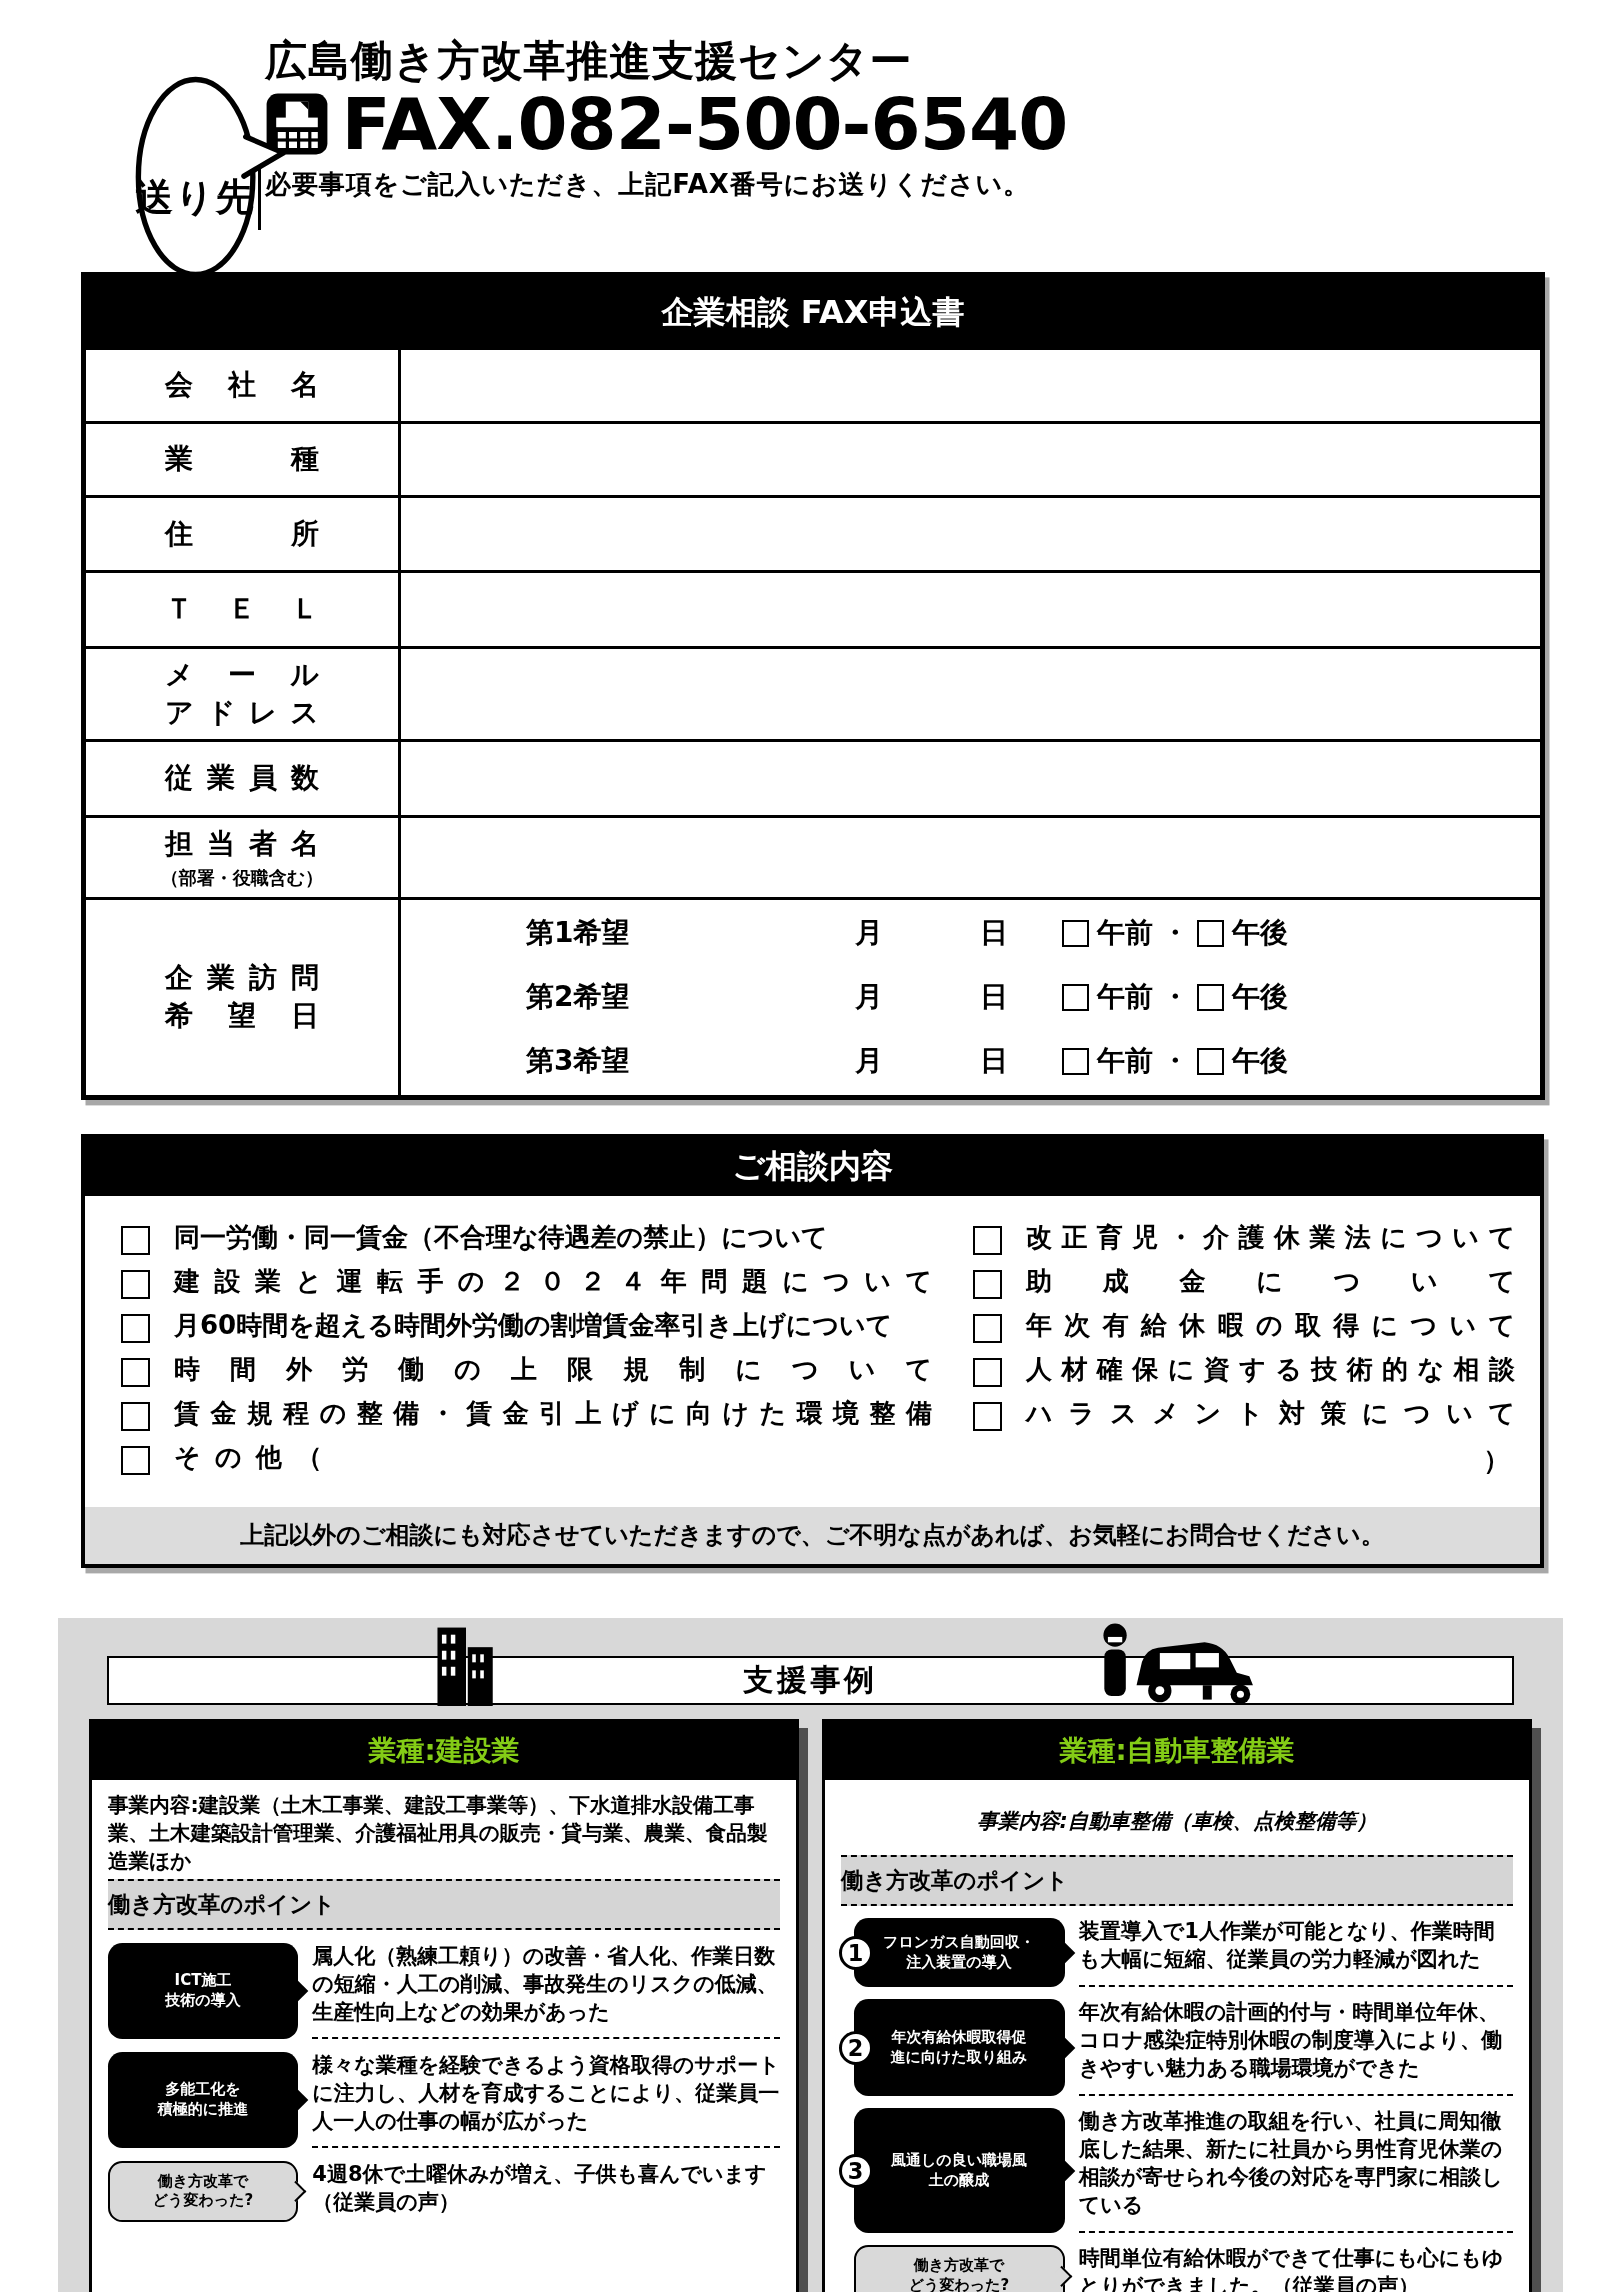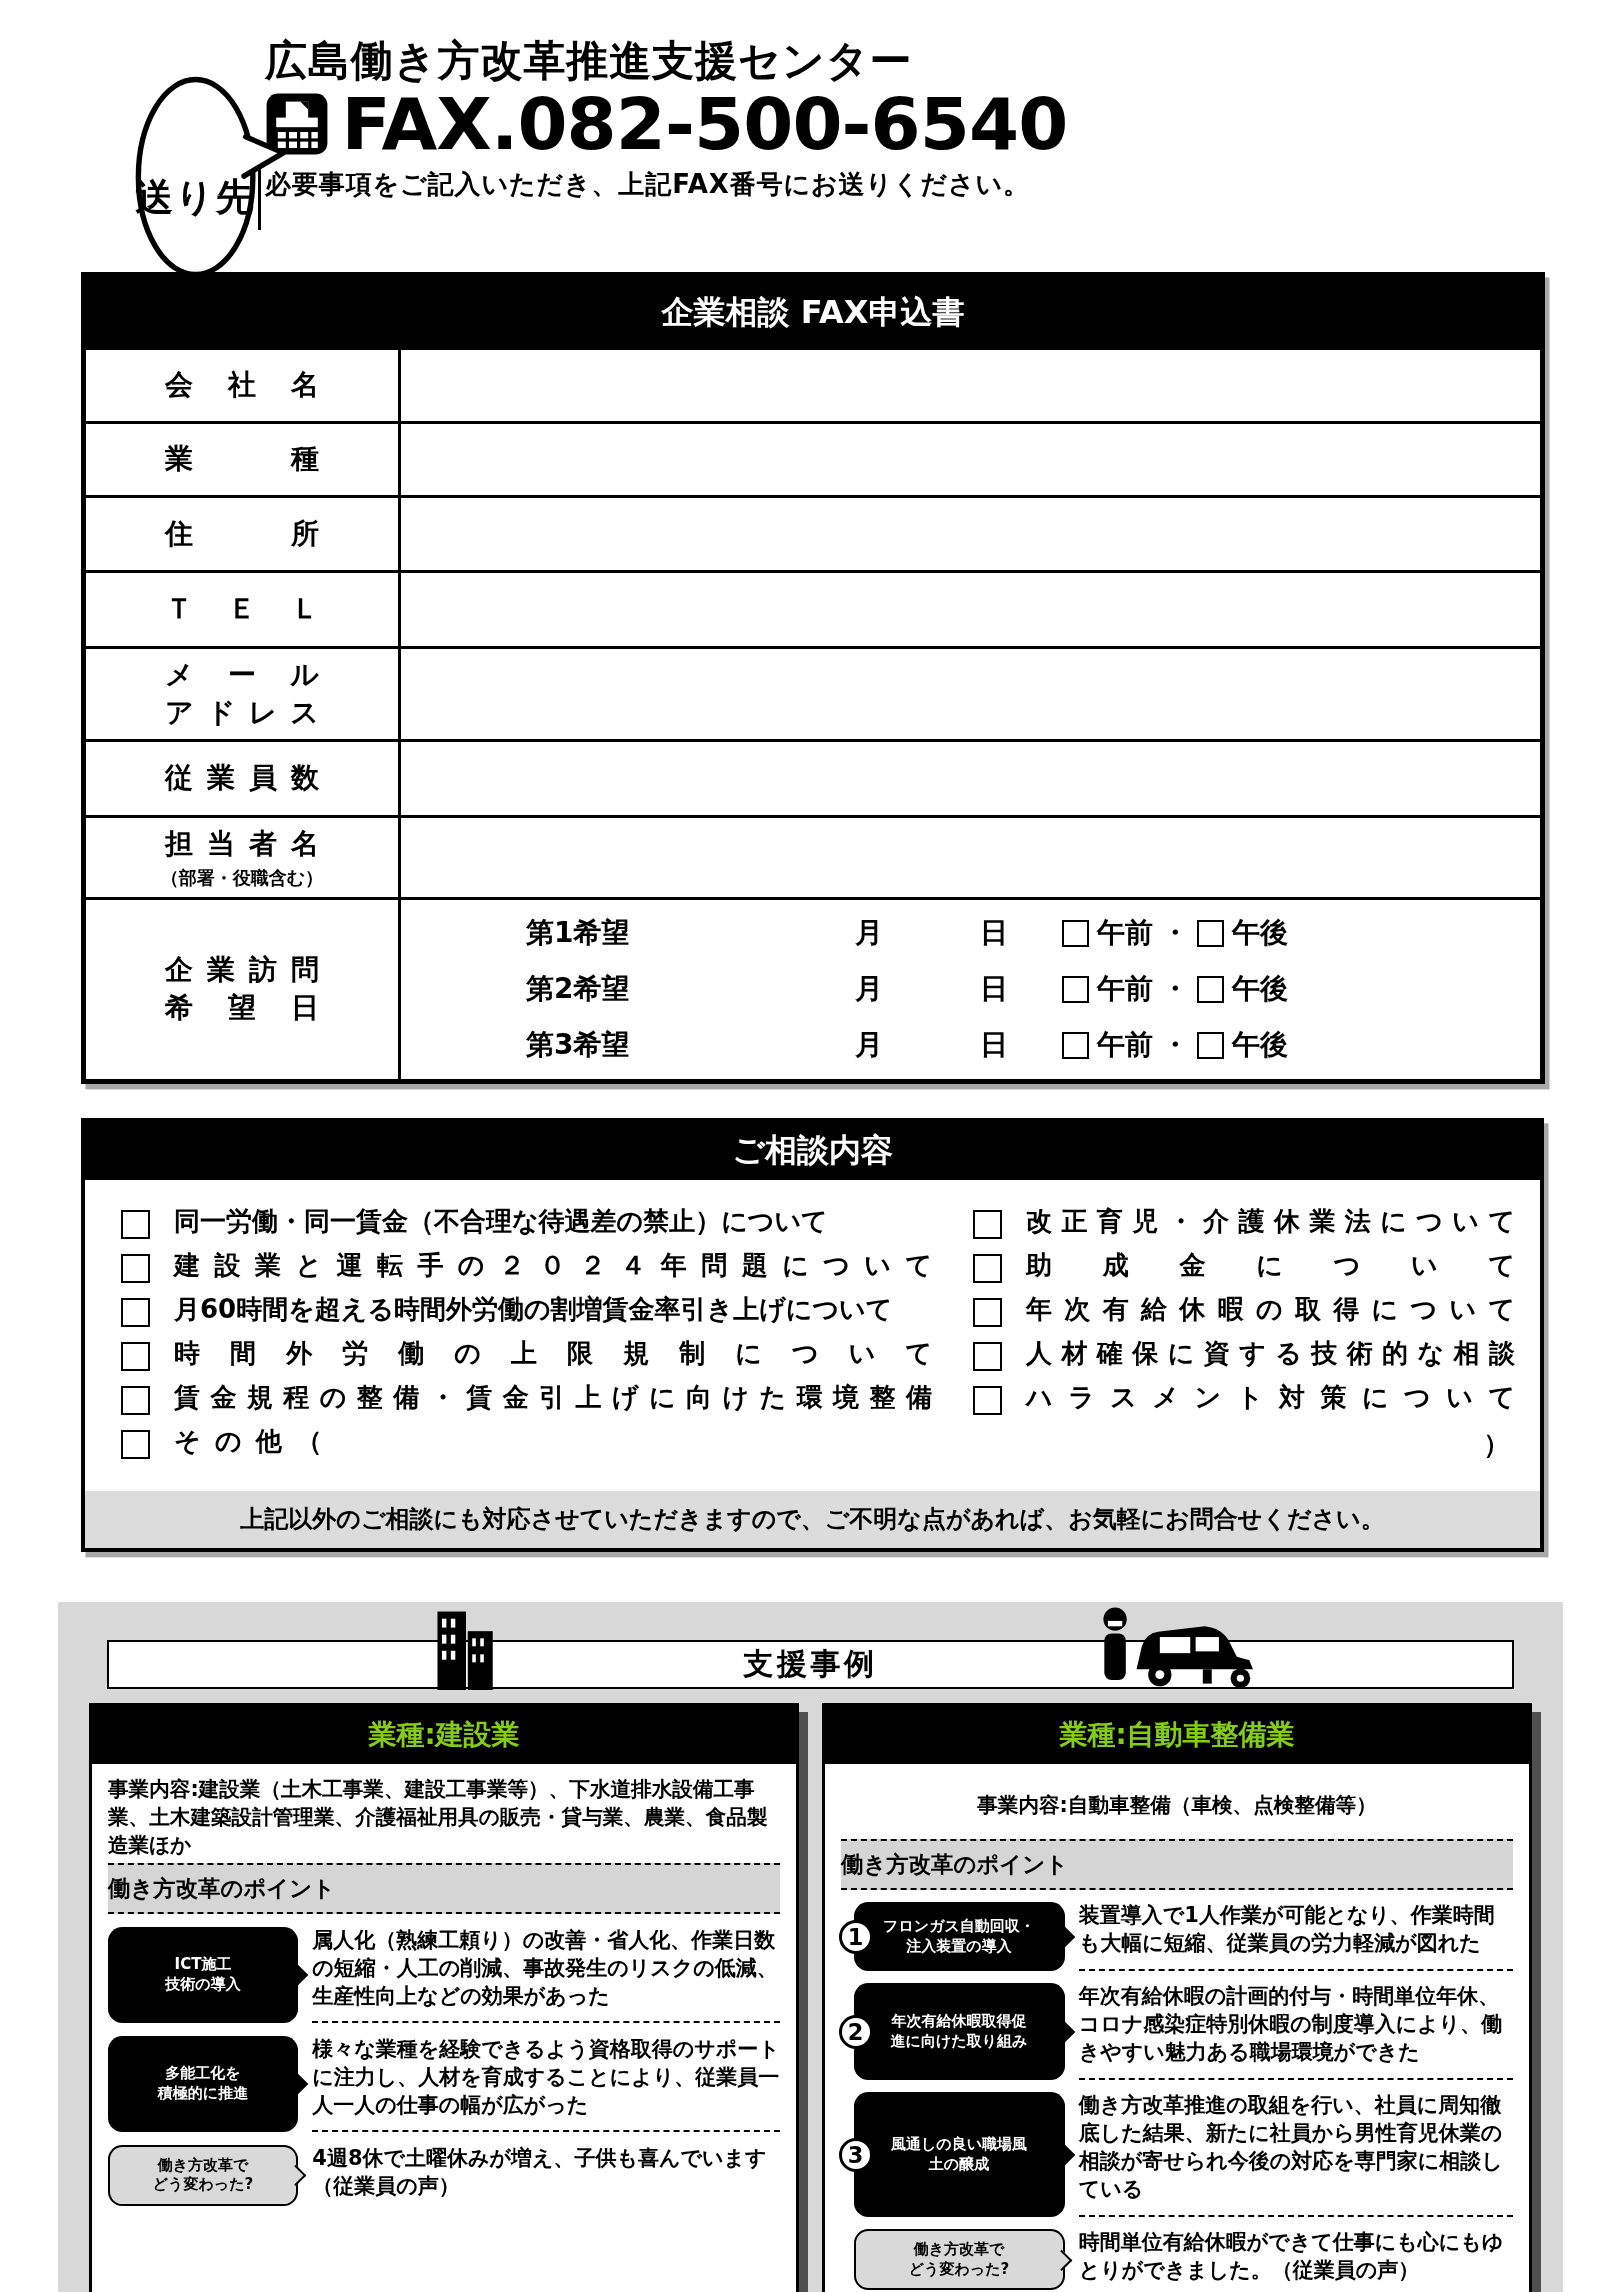--- a/index.html
+++ b/index.html
@@ -23,21 +23,21 @@
   .form-table{width:1454px;margin:30px 0 0 81px;border:5.4px solid #000;box-shadow:4.5px 5.4px 0 #a8a8a8;background:#fff;}
   .form-title{background:#000;color:#fff;text-align:center;font-size:32px;font-weight:bold;padding:14.3px 0;}
   .frow{display:grid;grid-template-columns:315px 1fr;border-top:3.6px solid #000;}
   .frow.first{border-top:none;}
   .lbl{border-right:3.6px solid #000;display:flex;flex-direction:column;align-items:center;justify-content:center;
     font-weight:bold;font-size:28px;padding:7.2px 0;}
   .spread{width:154px;text-align:justify;text-align-last:justify;}
   .lbl .note{font-size:18px;font-weight:bold;margin-top:2.7px;text-align:center;}
   .val{min-height:71px;}
   .val.h88{min-height:72px;} .val.h90{min-height:73px;} .val.h92{min-height:75px;}
-  .visit-val{display:flex;flex-direction:column;justify-content:center;gap:18px;padding:14.3px 0;}
+  .visit-val{display:flex;flex-direction:column;justify-content:center;gap:26px;padding:14.3px 0;}
   .visit-line{display:flex;align-items:center;font-size:28px;font-weight:bold;}
   .visit-line .rank{margin-left:125px;width:139px;}
   .visit-line .month{margin-left:190px;}
   .visit-line .day{margin-left:97px;}
   .ampm{margin-left:54px;display:flex;align-items:center;gap:8px;}
   .cb{display:inline-block;width:27px;height:27px;border:2.7px solid #000;background:#fff;box-sizing:border-box;}
   
   .consult{width:1455px;margin:34px 0 0 81px;border:4.5px solid #000;box-shadow:4.5px 5.4px 0 #a8a8a8;background:#fff;}
   .consult-title{background:#000;color:#fff;text-align:center;font-size:32px;font-weight:bold;padding:7.2px 0;}
   .consult-body{display:flex;gap:41px;padding:27px 25px 19.7px 36px;}
@@ -53,21 +53,21 @@
   .cases{width:1505px;margin:50px 0 0 58px;background:#d8d8d8;padding:38px 0 23px;}
   .cases-bar{position:relative;margin:0 49px;background:#fff;border:2.7px solid #000;height:45px;
     display:flex;align-items:center;justify-content:center;font-size:30px;font-weight:bold;letter-spacing:3.6px;}
   .icon-building{position:absolute;left:321px;top:-34px;}
   .icon-car{position:absolute;left:981px;top:-39px;}
   .cases-cols{display:flex;gap:23px;margin:14.3px 31px 0;}
   .card{flex:1;border:3.6px solid #000;background:#fff;box-shadow:9px 9px 0 #4f4f4f;}
   .card-head{background:#000;color:#84cc16;text-align:center;font-size:28px;font-weight:bold;padding:9.9px 0;}
   .card-body{padding:12.5px 16px 16px;}
   .biz{font-size:20.6px;font-weight:bold;line-height:1.35;min-height:59px;display:flex;align-items:center;}
-  .biz.center{justify-content:center;text-align:center;}
+  .biz.center{justify-content:center;text-align:center;font-style:italic;}
   .points-bar{margin-top:3.6px;background:#d5d5d5;border-top:2.7px dashed #000;border-bottom:2.7px dashed #000;
     text-align:left;font-size:22.4px;font-weight:bold;padding:8px 0;}
   .prow{display:flex;gap:14.3px;margin-top:12.5px;align-items:stretch;}
   .card.auto .prow{padding-left:12.5px;}
   .pb-col{flex:0 0 190px;display:flex;}
   .card.auto .pb-col{flex-basis:211px;}
   .bubble{position:relative;background:#000;color:#fff;border-radius:14.3px;width:100%;
     display:flex;align-items:center;justify-content:center;text-align:center;
     font-size:15px;font-weight:bold;line-height:1.3;padding:9px 7.2px;white-space:pre-line;box-sizing:border-box;}
   .bubble::after{content:"";position:absolute;right:-7.2px;top:50%;margin-top:-8px;width:16px;height:16px;

